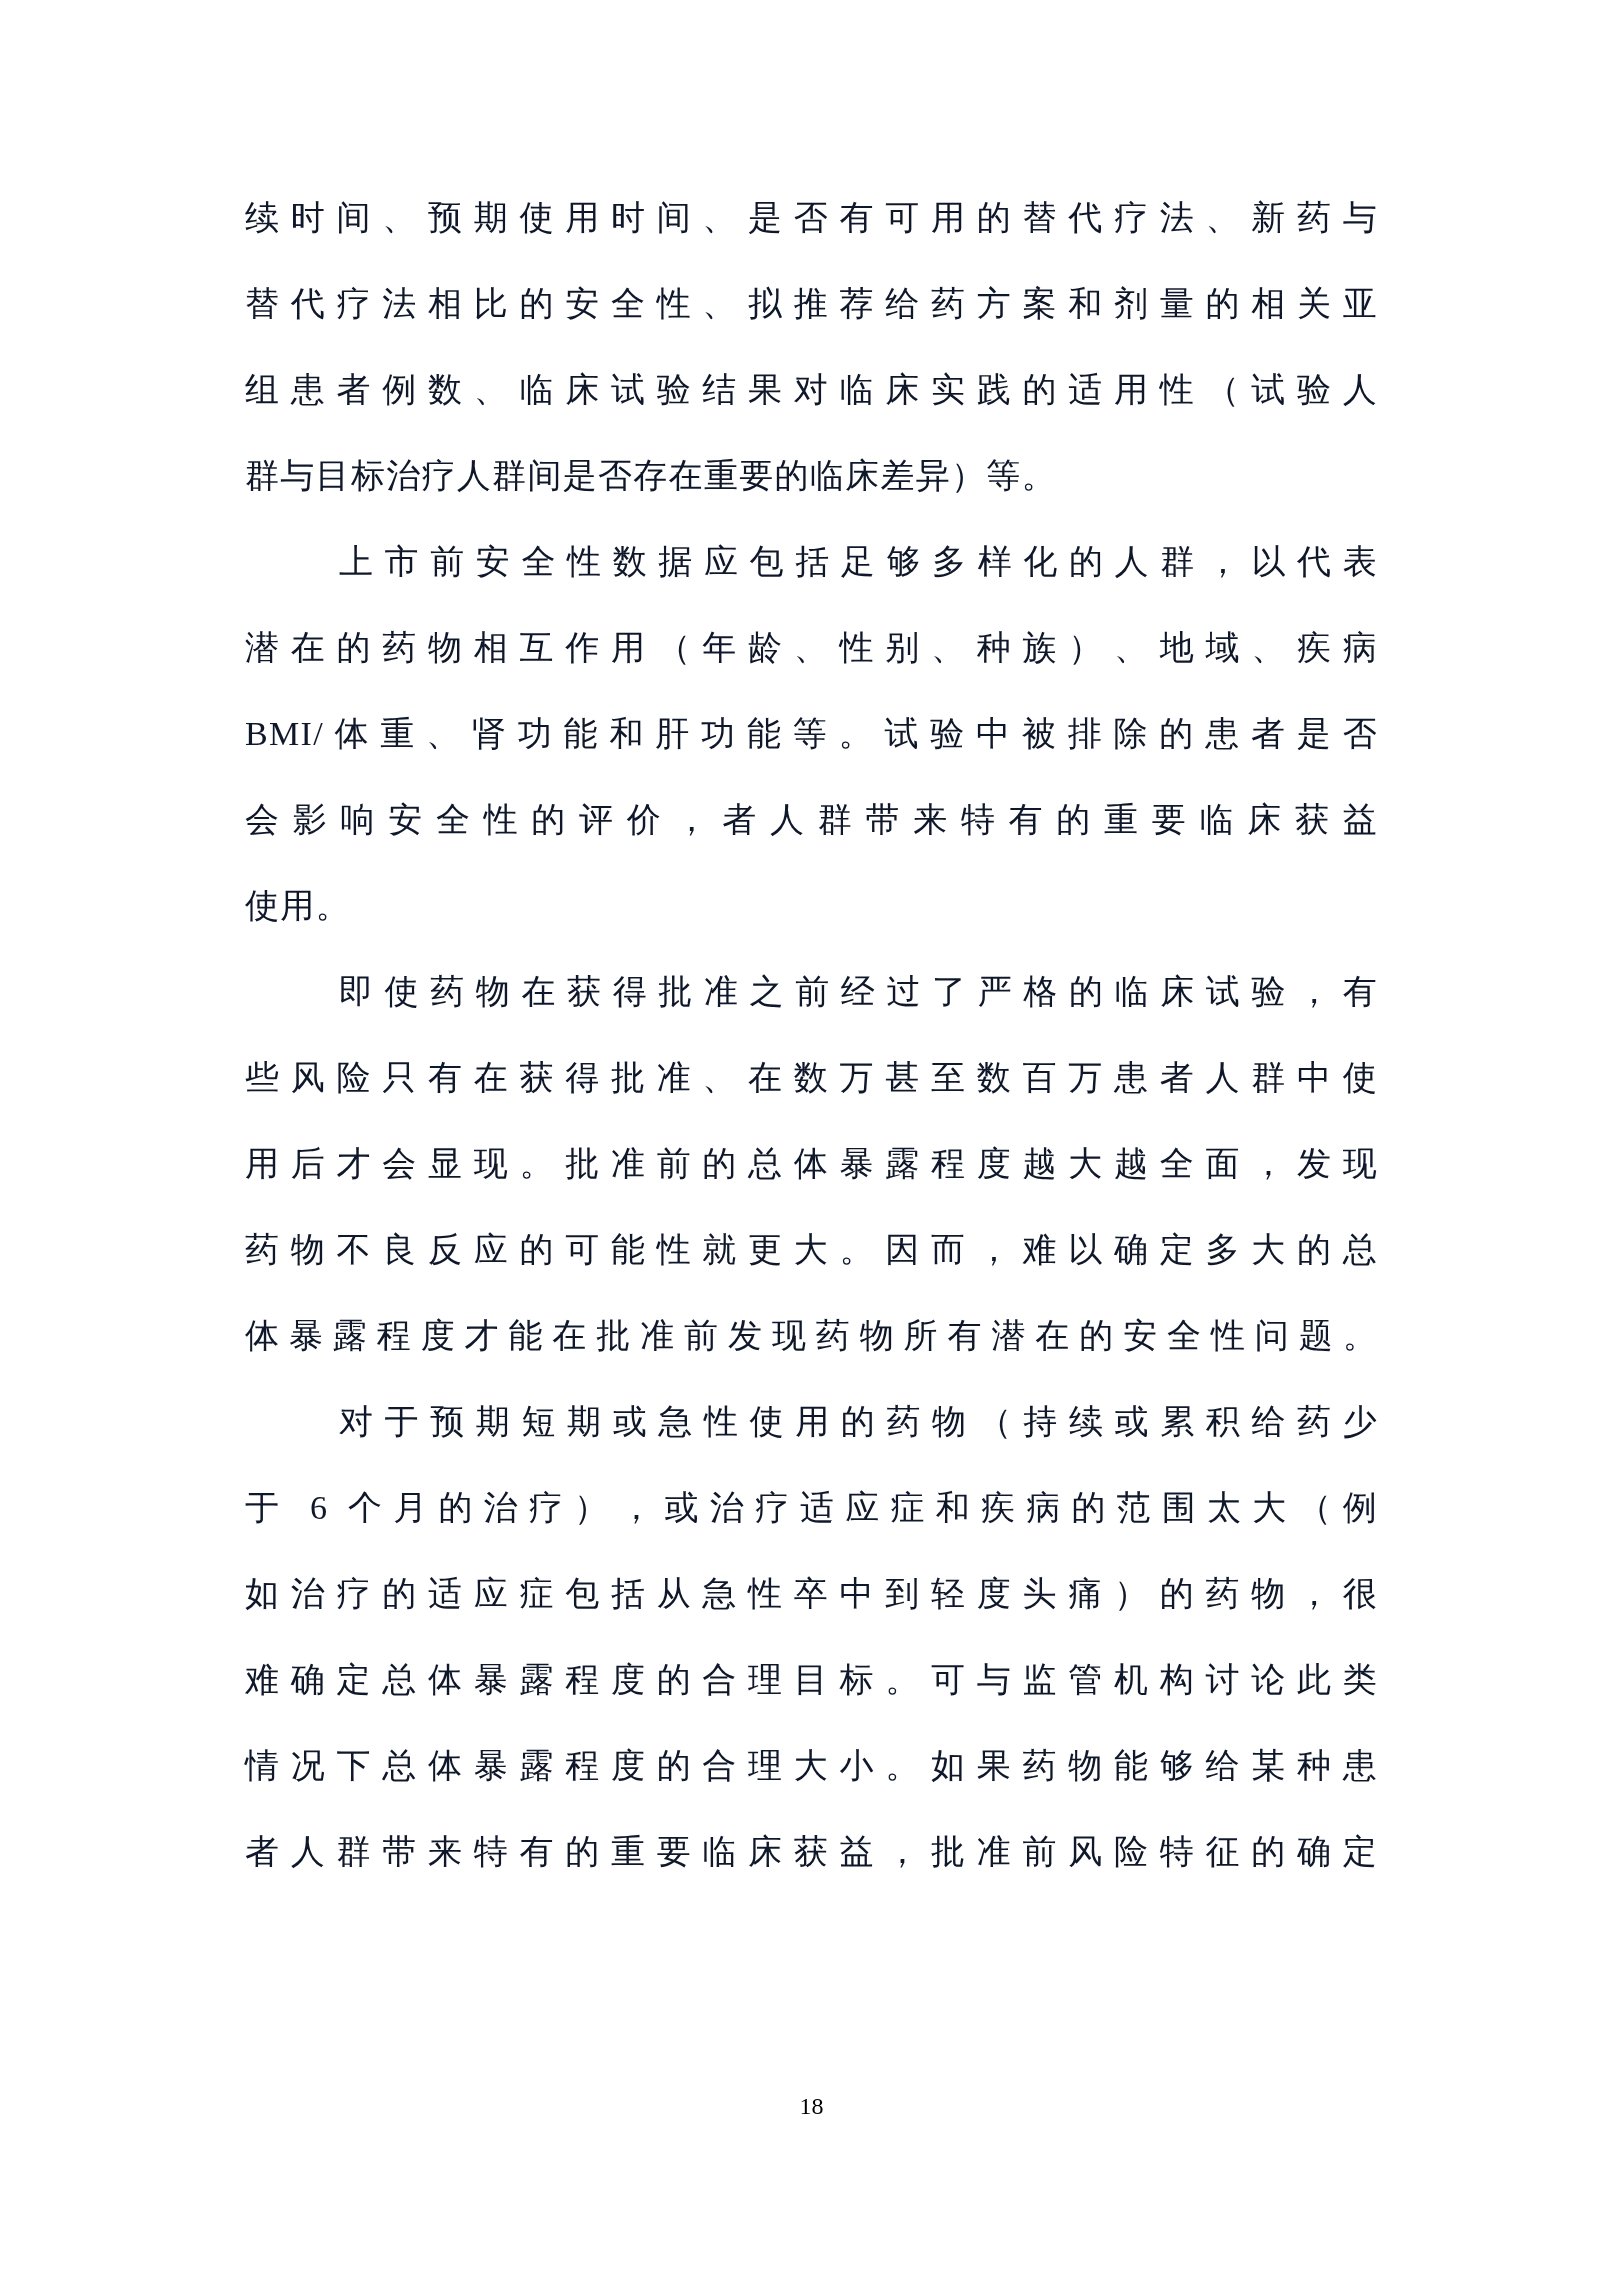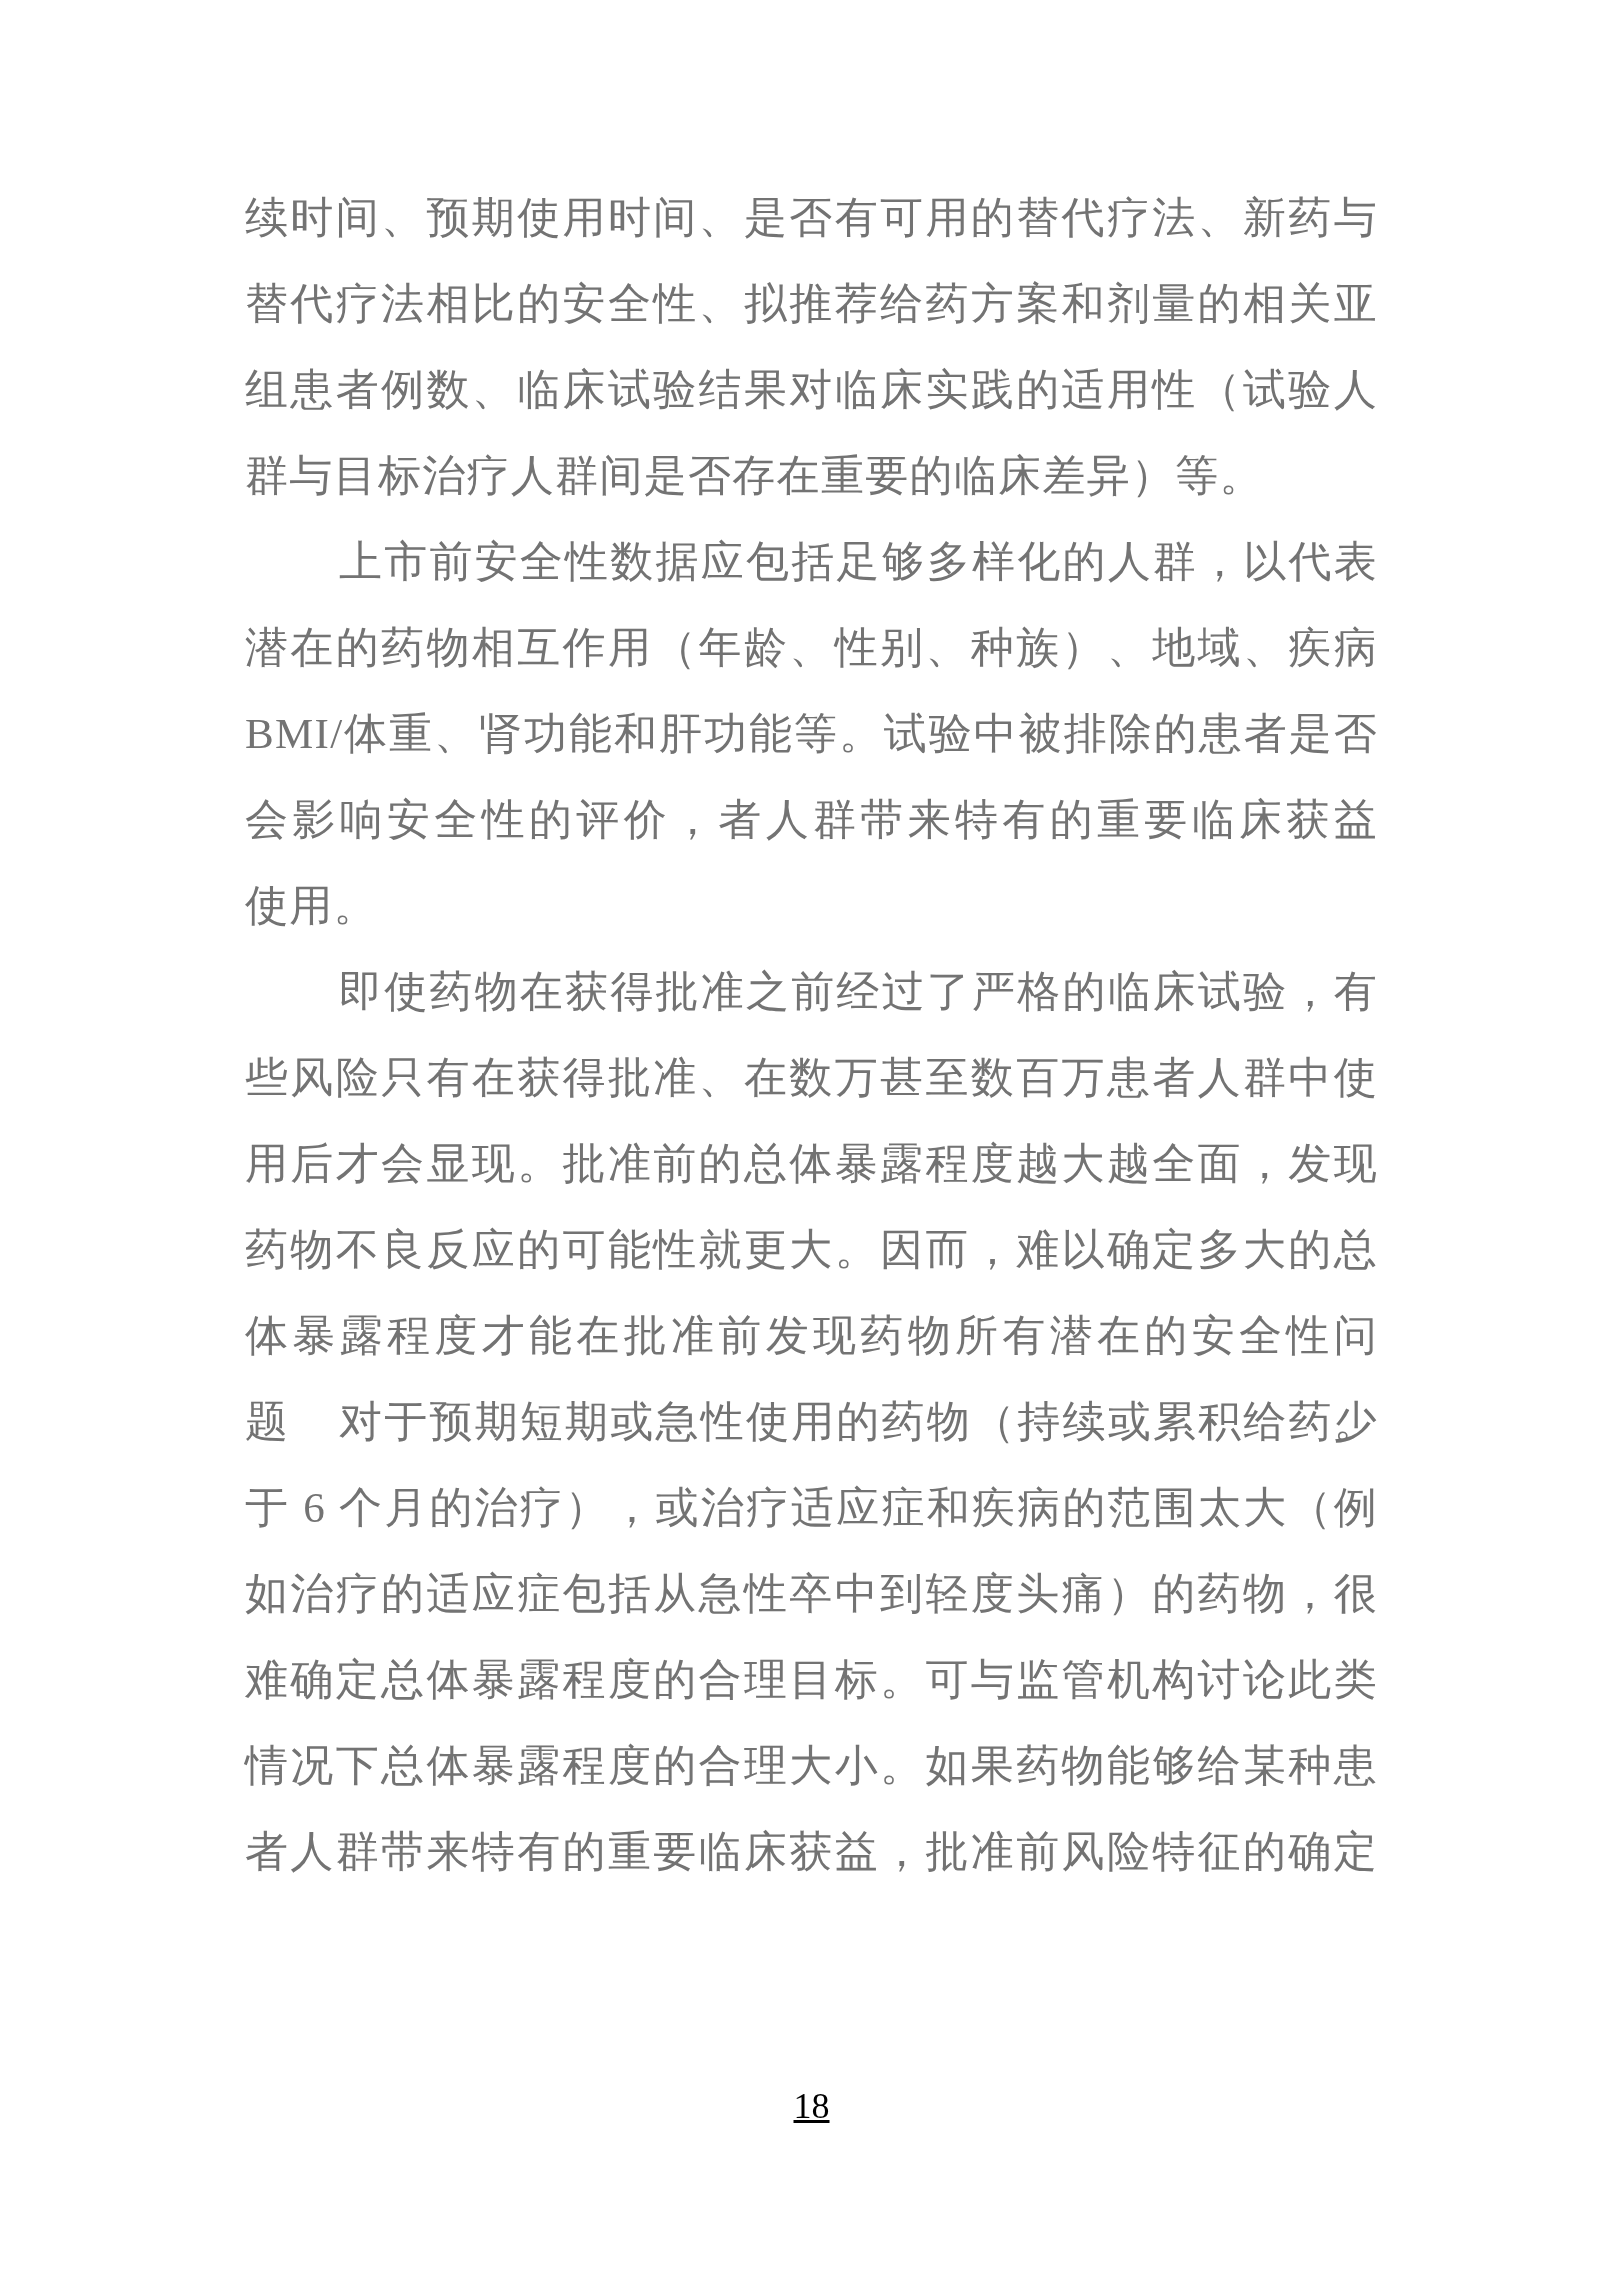--- a/index.html
+++ b/index.html
@@ -18,43 +18,42 @@
   }
   .text-block {
     position: absolute;
     left: 245px;
     top: 175px;
     width: 1133px;
   }
   .line {
     height: 86px;
     line-height: 86px;
-    font-size: 43px;
+    font-size: 34px;
     letter-spacing: 1.3px;
-    color: #737373;
+    color: #0f172a;
     text-align: justify;
     text-align-last: justify;
   }
   .line.indent {
     padding-left: 94px;
   }
   .line.end {
     text-align: right;
     text-align-last: left;
   }
   .page-number {
     position: absolute;
     left: 0;
     top: 2087px;
     width: 100%;
     text-align: center;
-    font-size: 36px;
+    font-size: 24px;
     line-height: 39px;
     color: #000000;
-    text-decoration: underline;
   }
 </style>
 </head>
 <body>
 
 <div class="page">
   <div class="text-block">
     <div class="line">续时间、预期使用时间、是否有可用的替代疗法、新药与</div>
     <div class="line">替代疗法相比的安全性、拟推荐给药方案和剂量的相关亚</div>
     <div class="line">组患者例数、临床试验结果对临床实践的适用性（试验人</div>

